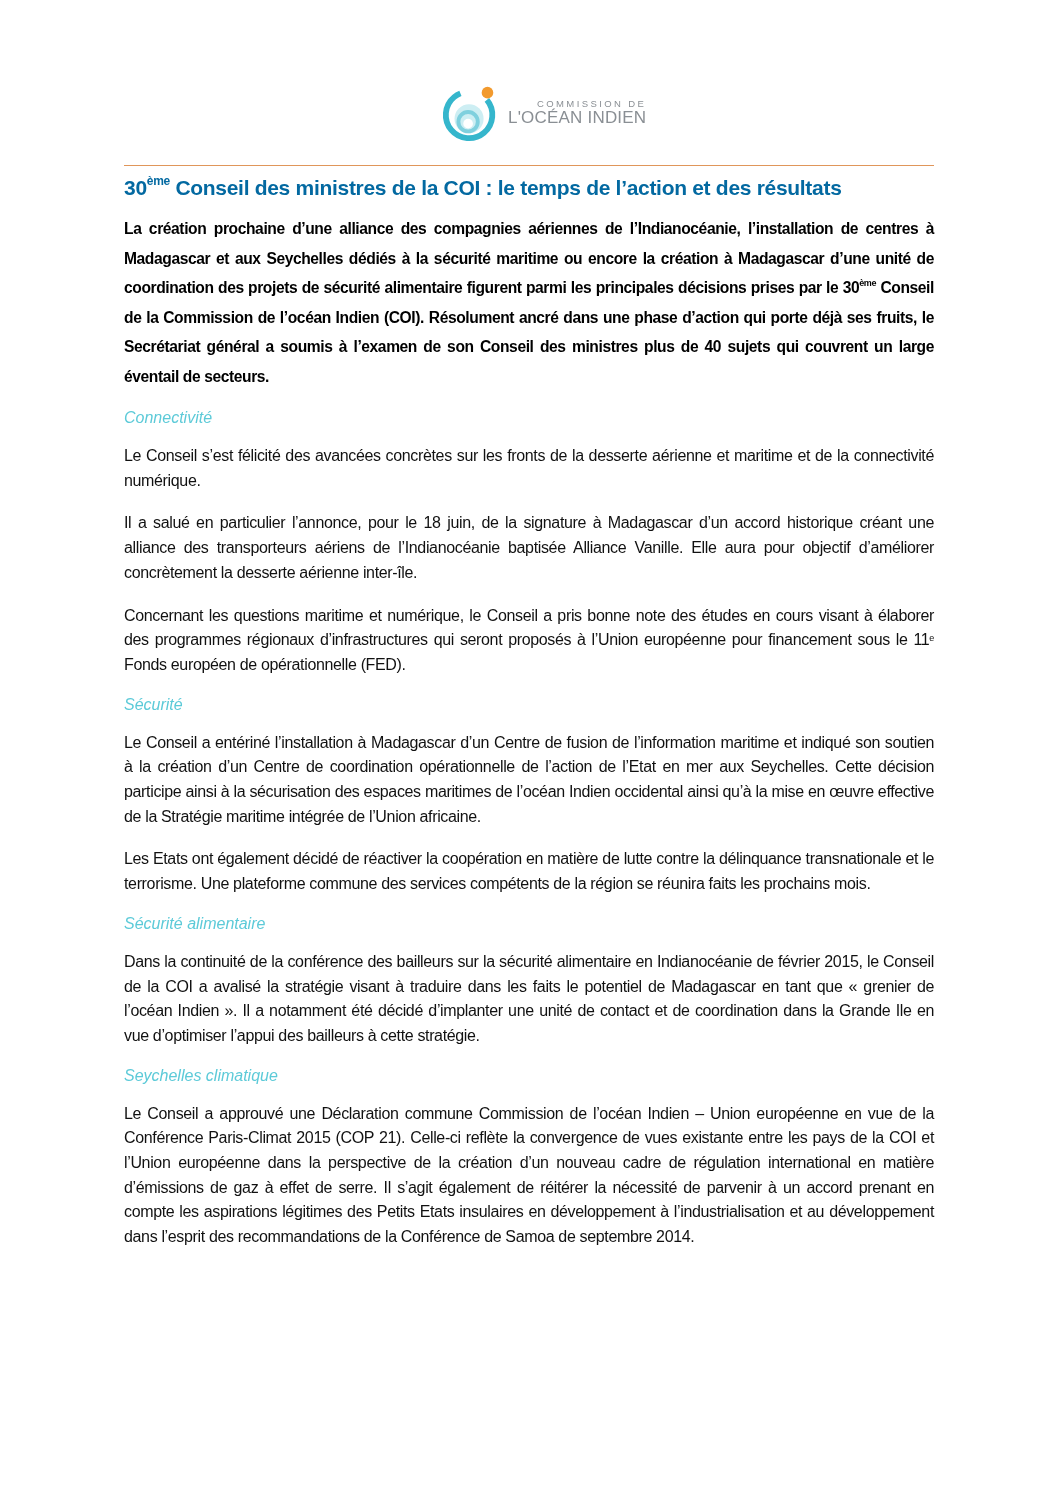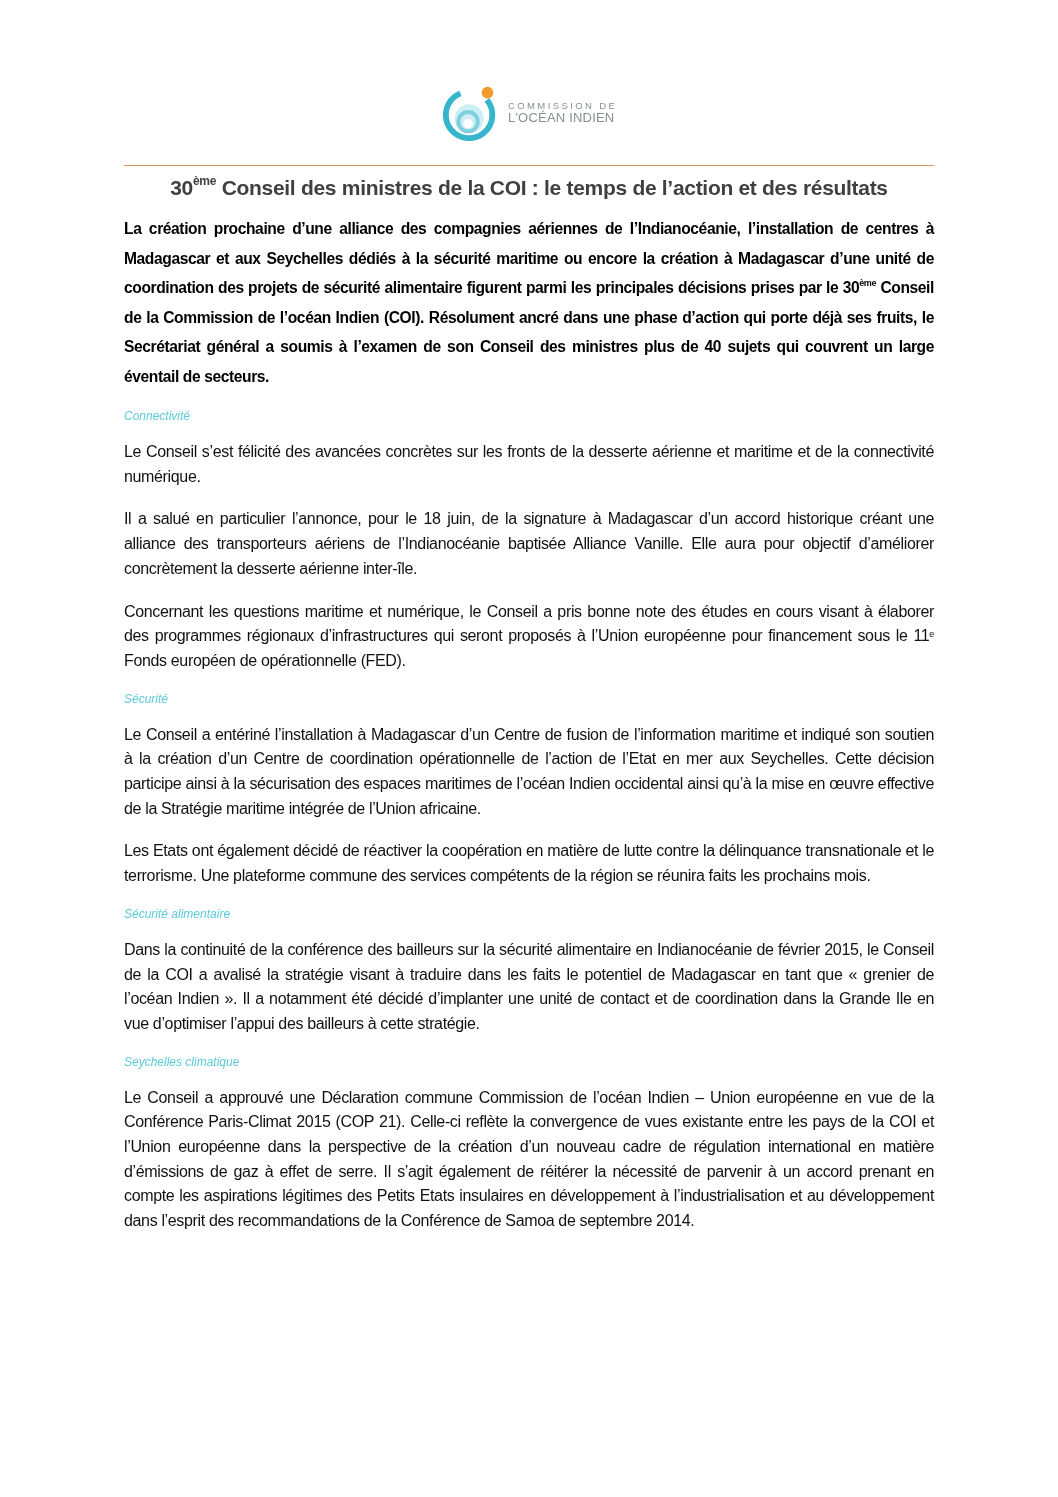--- a/index.html
+++ b/index.html
@@ -1,29 +1,29 @@
 <!DOCTYPE html>
 <html><head>
   <meta charset="utf-8">
   <style>
     html, body { margin: 0; padding: 0; background: #ffffff; }
     body { width: 1058px; height: 1497px; position: relative; overflow: hidden; }
     .page { position: absolute; left: 0; top: 0; width: 1058px; height: 1497px; background: #fff; }
     .logo { position: absolute; left: 440px; top: 78px; width: 220px; height: 70px; display: flex; align-items: center; }
     .logo svg { width: 62px; height: 62px; flex: none; }
-    .logo-text { margin-left: 6px; color: #8a8f94; font-family: "Liberation Sans", sans-serif; line-height: 1.05; }
+    .logo-text { margin-left: 6px; color: #8a8f94; font-family: "Liberation Sans", sans-serif; line-height: 1.05; text-align: right; }
     .logo-line1 { font-size: 9.5px; letter-spacing: 2.4px; }
-    .logo-line2 { font-size: 13px; letter-spacing: 0.2px; }
+    .logo-line2 { font-size: 17px; letter-spacing: 0.2px; }
     .rule { position: absolute; left: 124px; top: 165px; width: 810px; height: 0; border-top: 1.5px solid #e0965a; }
     .content { position: absolute; left: 124px; top: 176px; width: 810px; font-family: "Liberation Sans", sans-serif; }
-    .title { text-align: center; color: #404040; font-weight: bold; font-size: 21px; margin: 0 0 14px 0; letter-spacing: -0.3px; }
+    .title { color: #0369a1; font-weight: bold; font-size: 21px; margin: 0 0 14px 0; letter-spacing: -0.3px; }
     .title sup { font-size: 12px; vertical-align: top; position: relative; top: -2px; }
     .lead { color: #000000; font-weight: bold; font-size: 15.6px; line-height: 29.5px; text-align: justify; margin: 0 0 18px 0; letter-spacing: -0.4px; }
     .lead sup { font-size: 9px; vertical-align: top; position: relative; top: -4px; }
-    .heading { color: #5ccad8; font-style: italic; font-size: 12px; margin: 0 0 17px 0; }
+    .heading { color: #5ccad8; font-style: italic; font-size: 16px; margin: 0 0 17px 0; }
     .para { color: #111; font-size: 16px; line-height: 24.7px; text-align: justify; margin: 8px 0 18px 0; letter-spacing: -0.35px; }
     .para sup { font-size: 9px; vertical-align: top; position: relative; top: -2px; }
   </style>
 </head>
 <body>
 
 <div class="page">
 
   <div class="logo">
     <svg viewBox="0 0 64 64">

